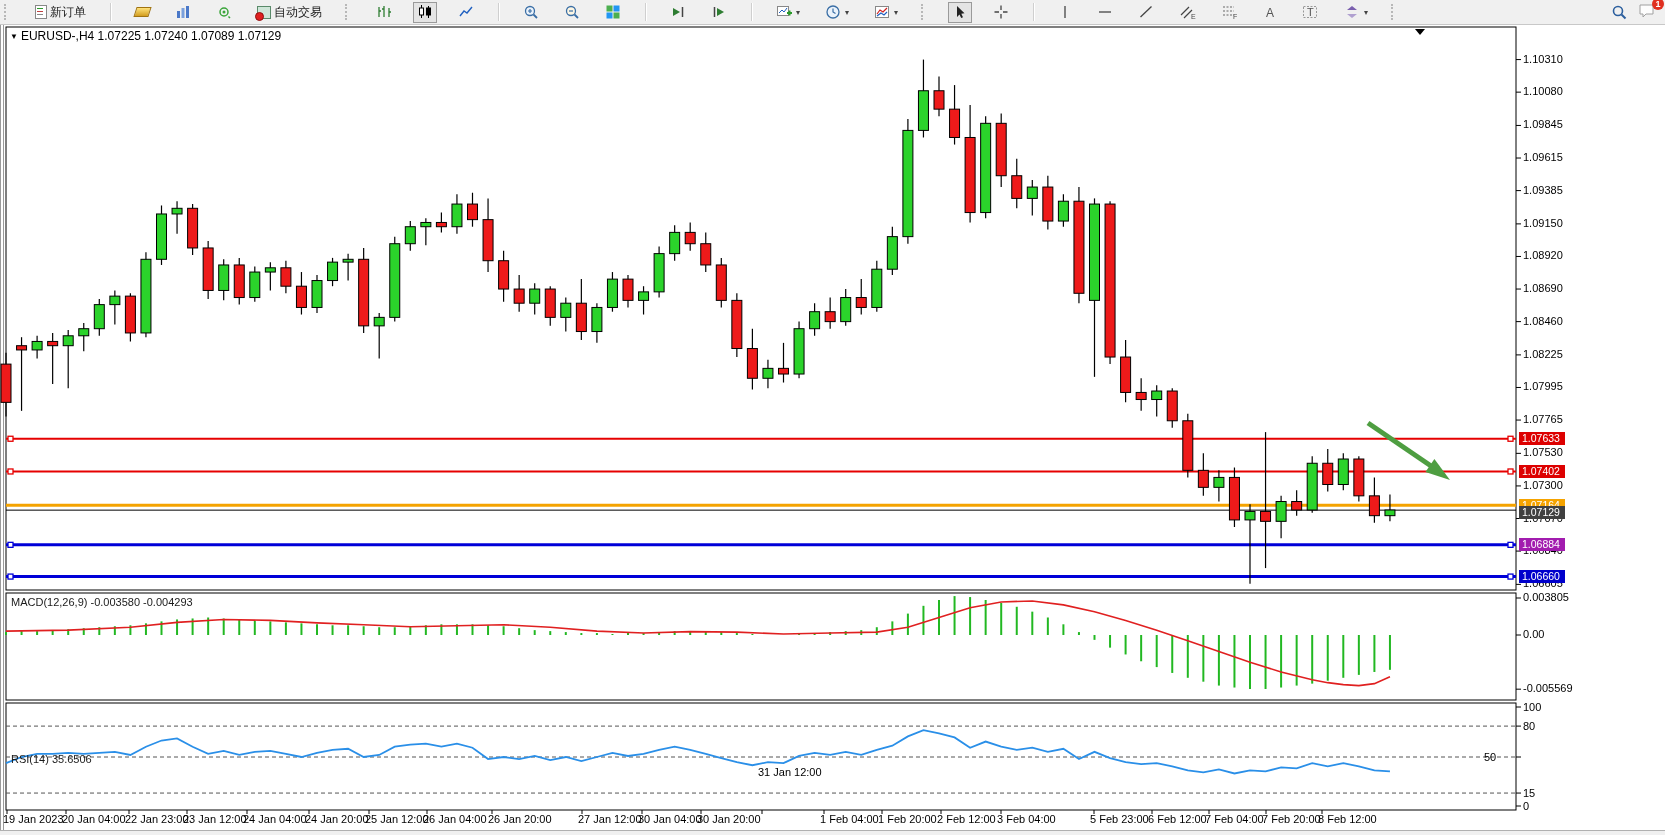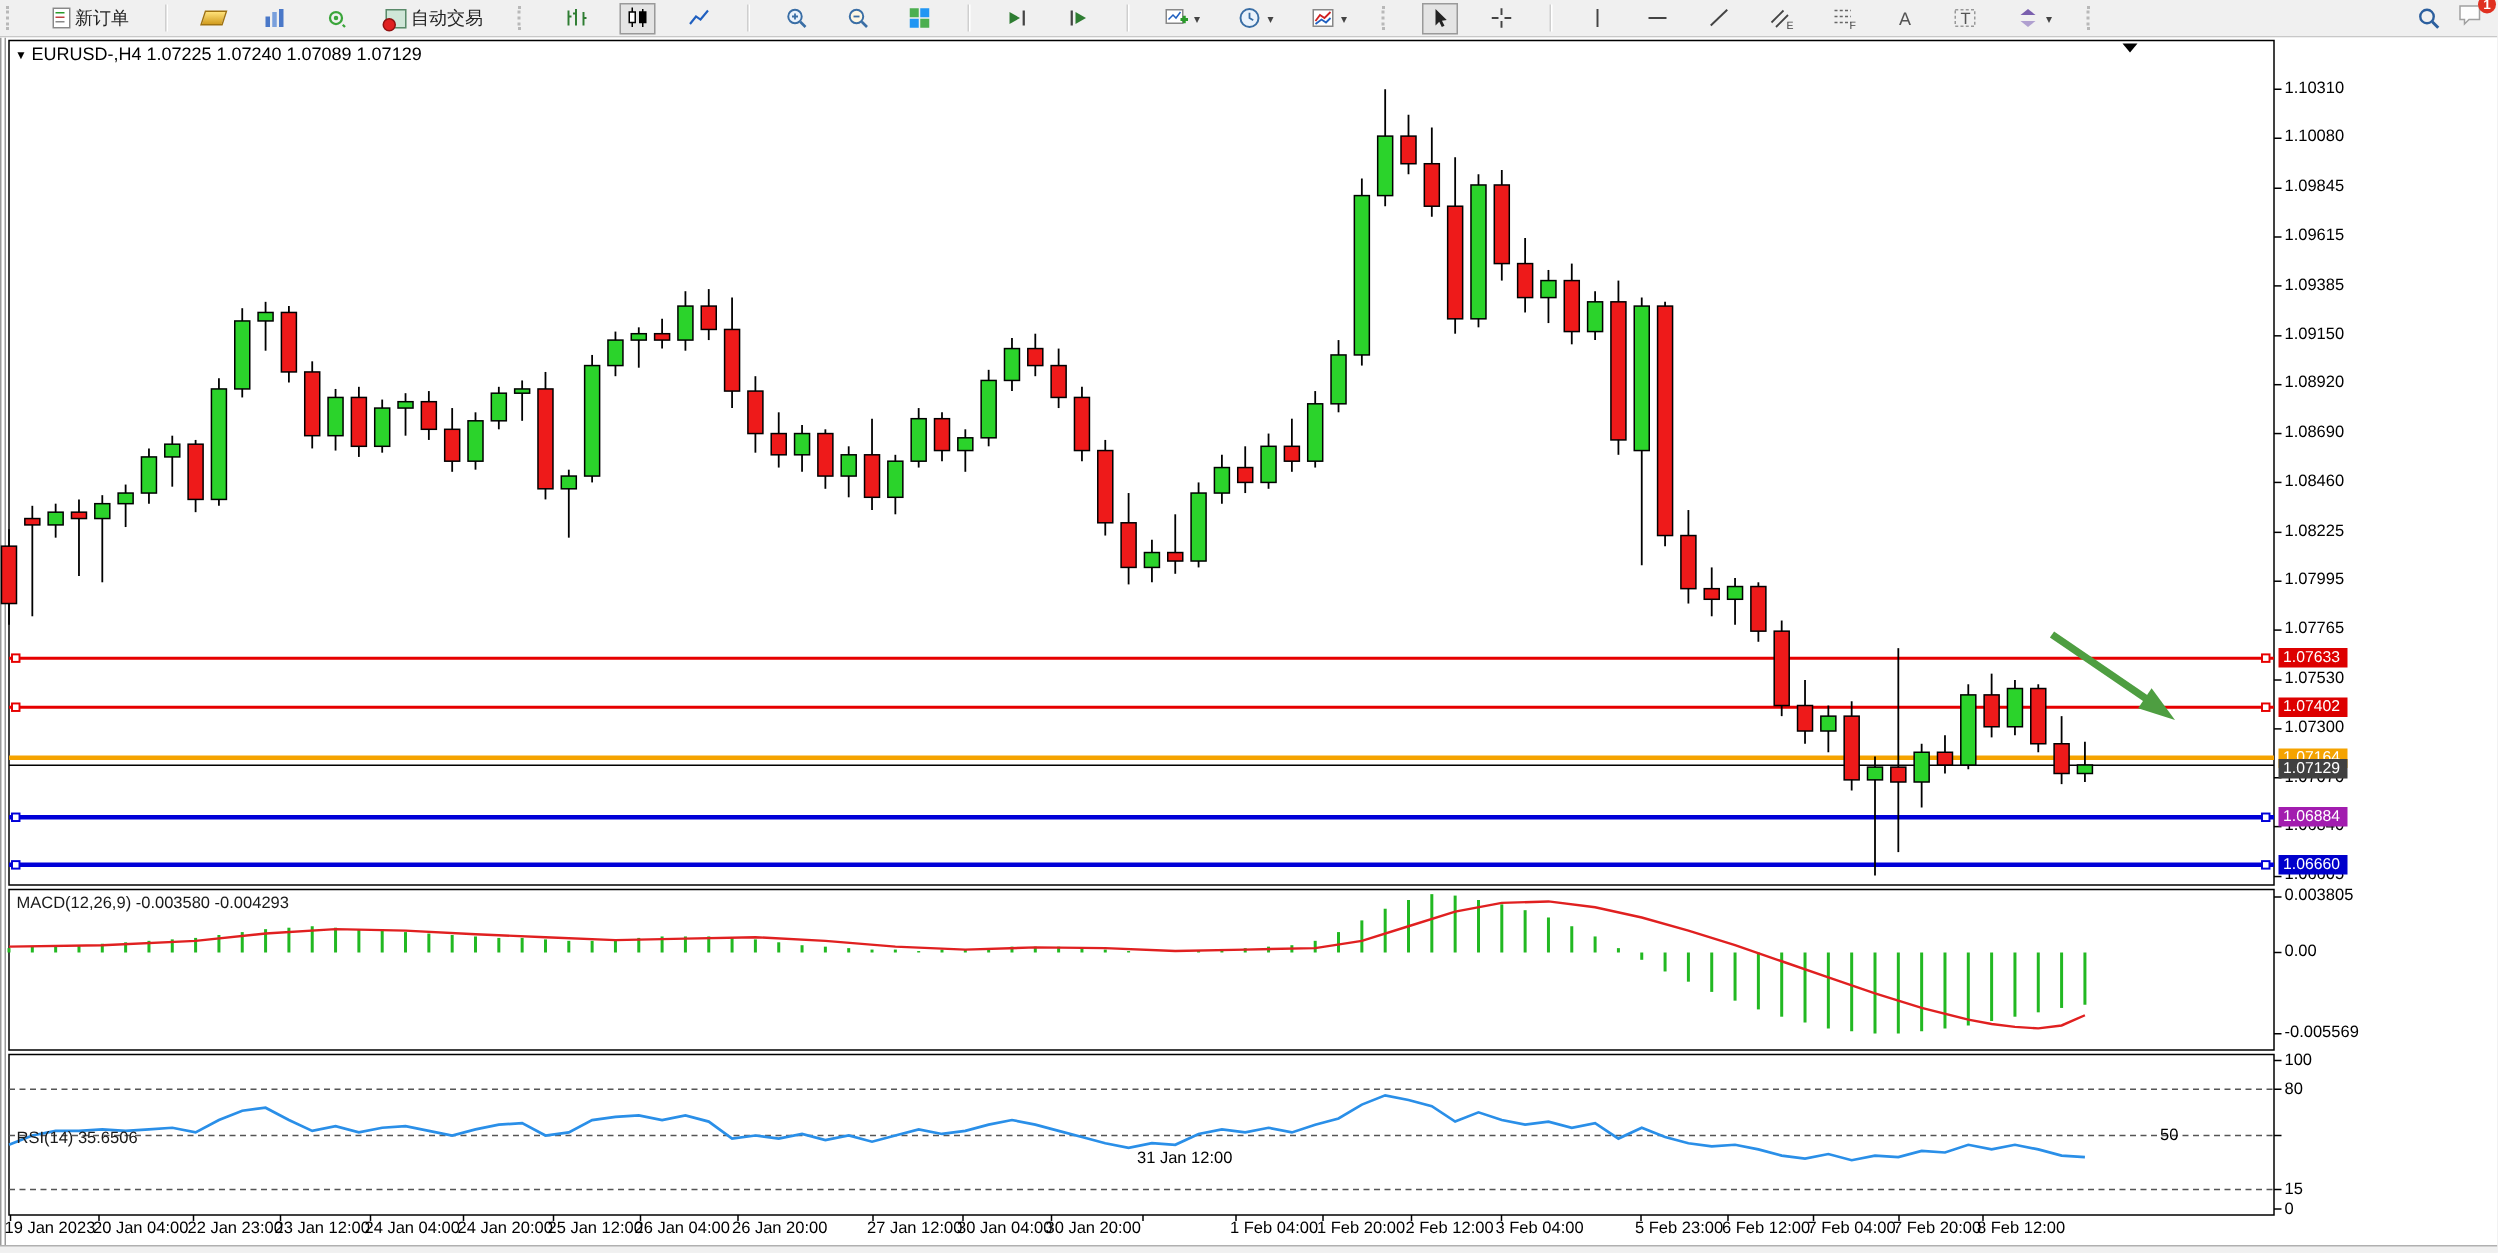--- a/index.html
+++ b/index.html
@@ -609,21 +609,21 @@
         <span class="ptag" style="top: 439.976px; background: rgb(221, 0, 0);">1.07402</span>
         <span class="ptag" style="top: 473.687px; background: rgb(245, 163, 0);">1.07164</span>
         <span class="ptag" style="top: 513.347px; background: #a21caf;">1.06884</span>
         <span class="ptag" style="top: 545.075px; background: rgb(0, 0, 204);">1.06660</span>
         <span class="ptag" style="top: 481px; background: #404040;">1.07129</span>
         <span class="lbl" style="left:1523px;top:566px;">0.003805</span>
         <span class="lbl" style="left:1523px;top:603px;">0.00</span>
         <span class="lbl" style="left:1523px;top:657.1731517509728px;">-0.005569</span>
         <span class="lbl" style="left:1523px;top:676px;">100</span>
         <span class="lbl" style="left:1523px;top:695.1px;">80</span>
-        <span class="lbl" style="left:1440px;top:726px;">50</span>
+        <span class="lbl" style="left:1484px;top:726px;">50</span>
         <span class="lbl" style="left:1523px;top:762.05px;">15</span>
         <span class="lbl" style="left:1523px;top:775px;">0</span>
         <span class="lbl" style="left:3px;top:788px;">19 Jan 2023</span>
         <span class="lbl" style="left:62px;top:788px;">20 Jan 04:00</span>
         <span class="lbl" style="left:125px;top:788px;">22 Jan 23:00</span>
         <span class="lbl" style="left:183px;top:788px;">23 Jan 12:00</span>
         <span class="lbl" style="left:243px;top:788px;">24 Jan 04:00</span>
         <span class="lbl" style="left:305px;top:788px;">24 Jan 20:00</span>
         <span class="lbl" style="left:365px;top:788px;">25 Jan 12:00</span>
         <span class="lbl" style="left:423px;top:788px;">26 Jan 04:00</span>

